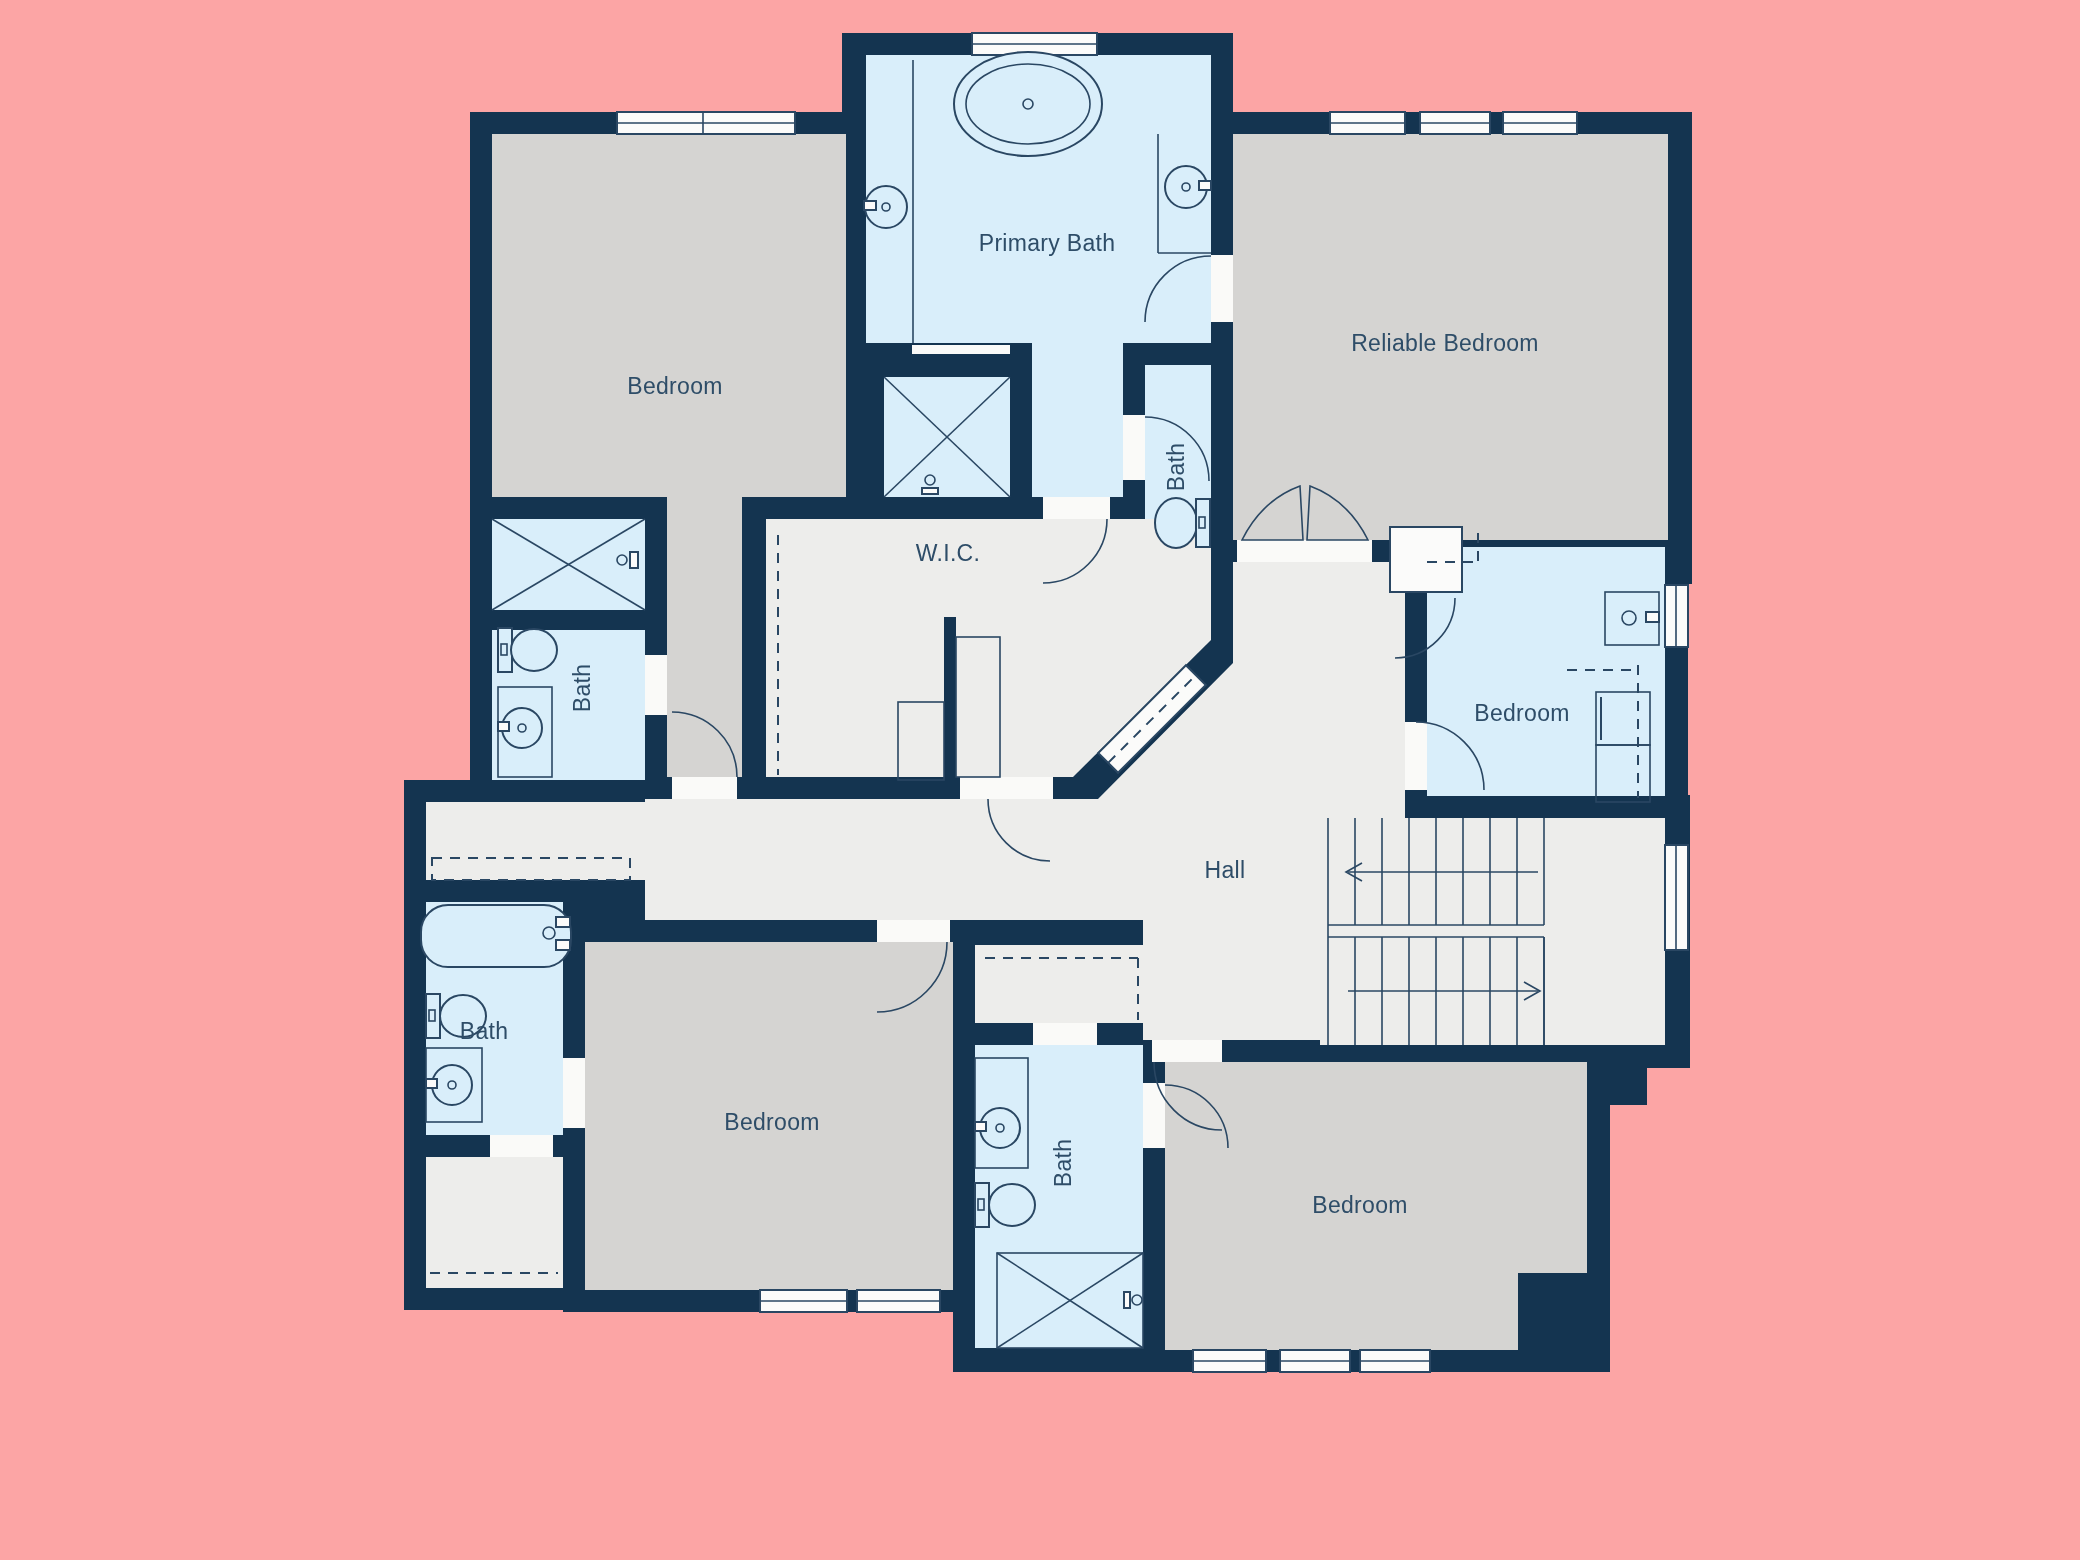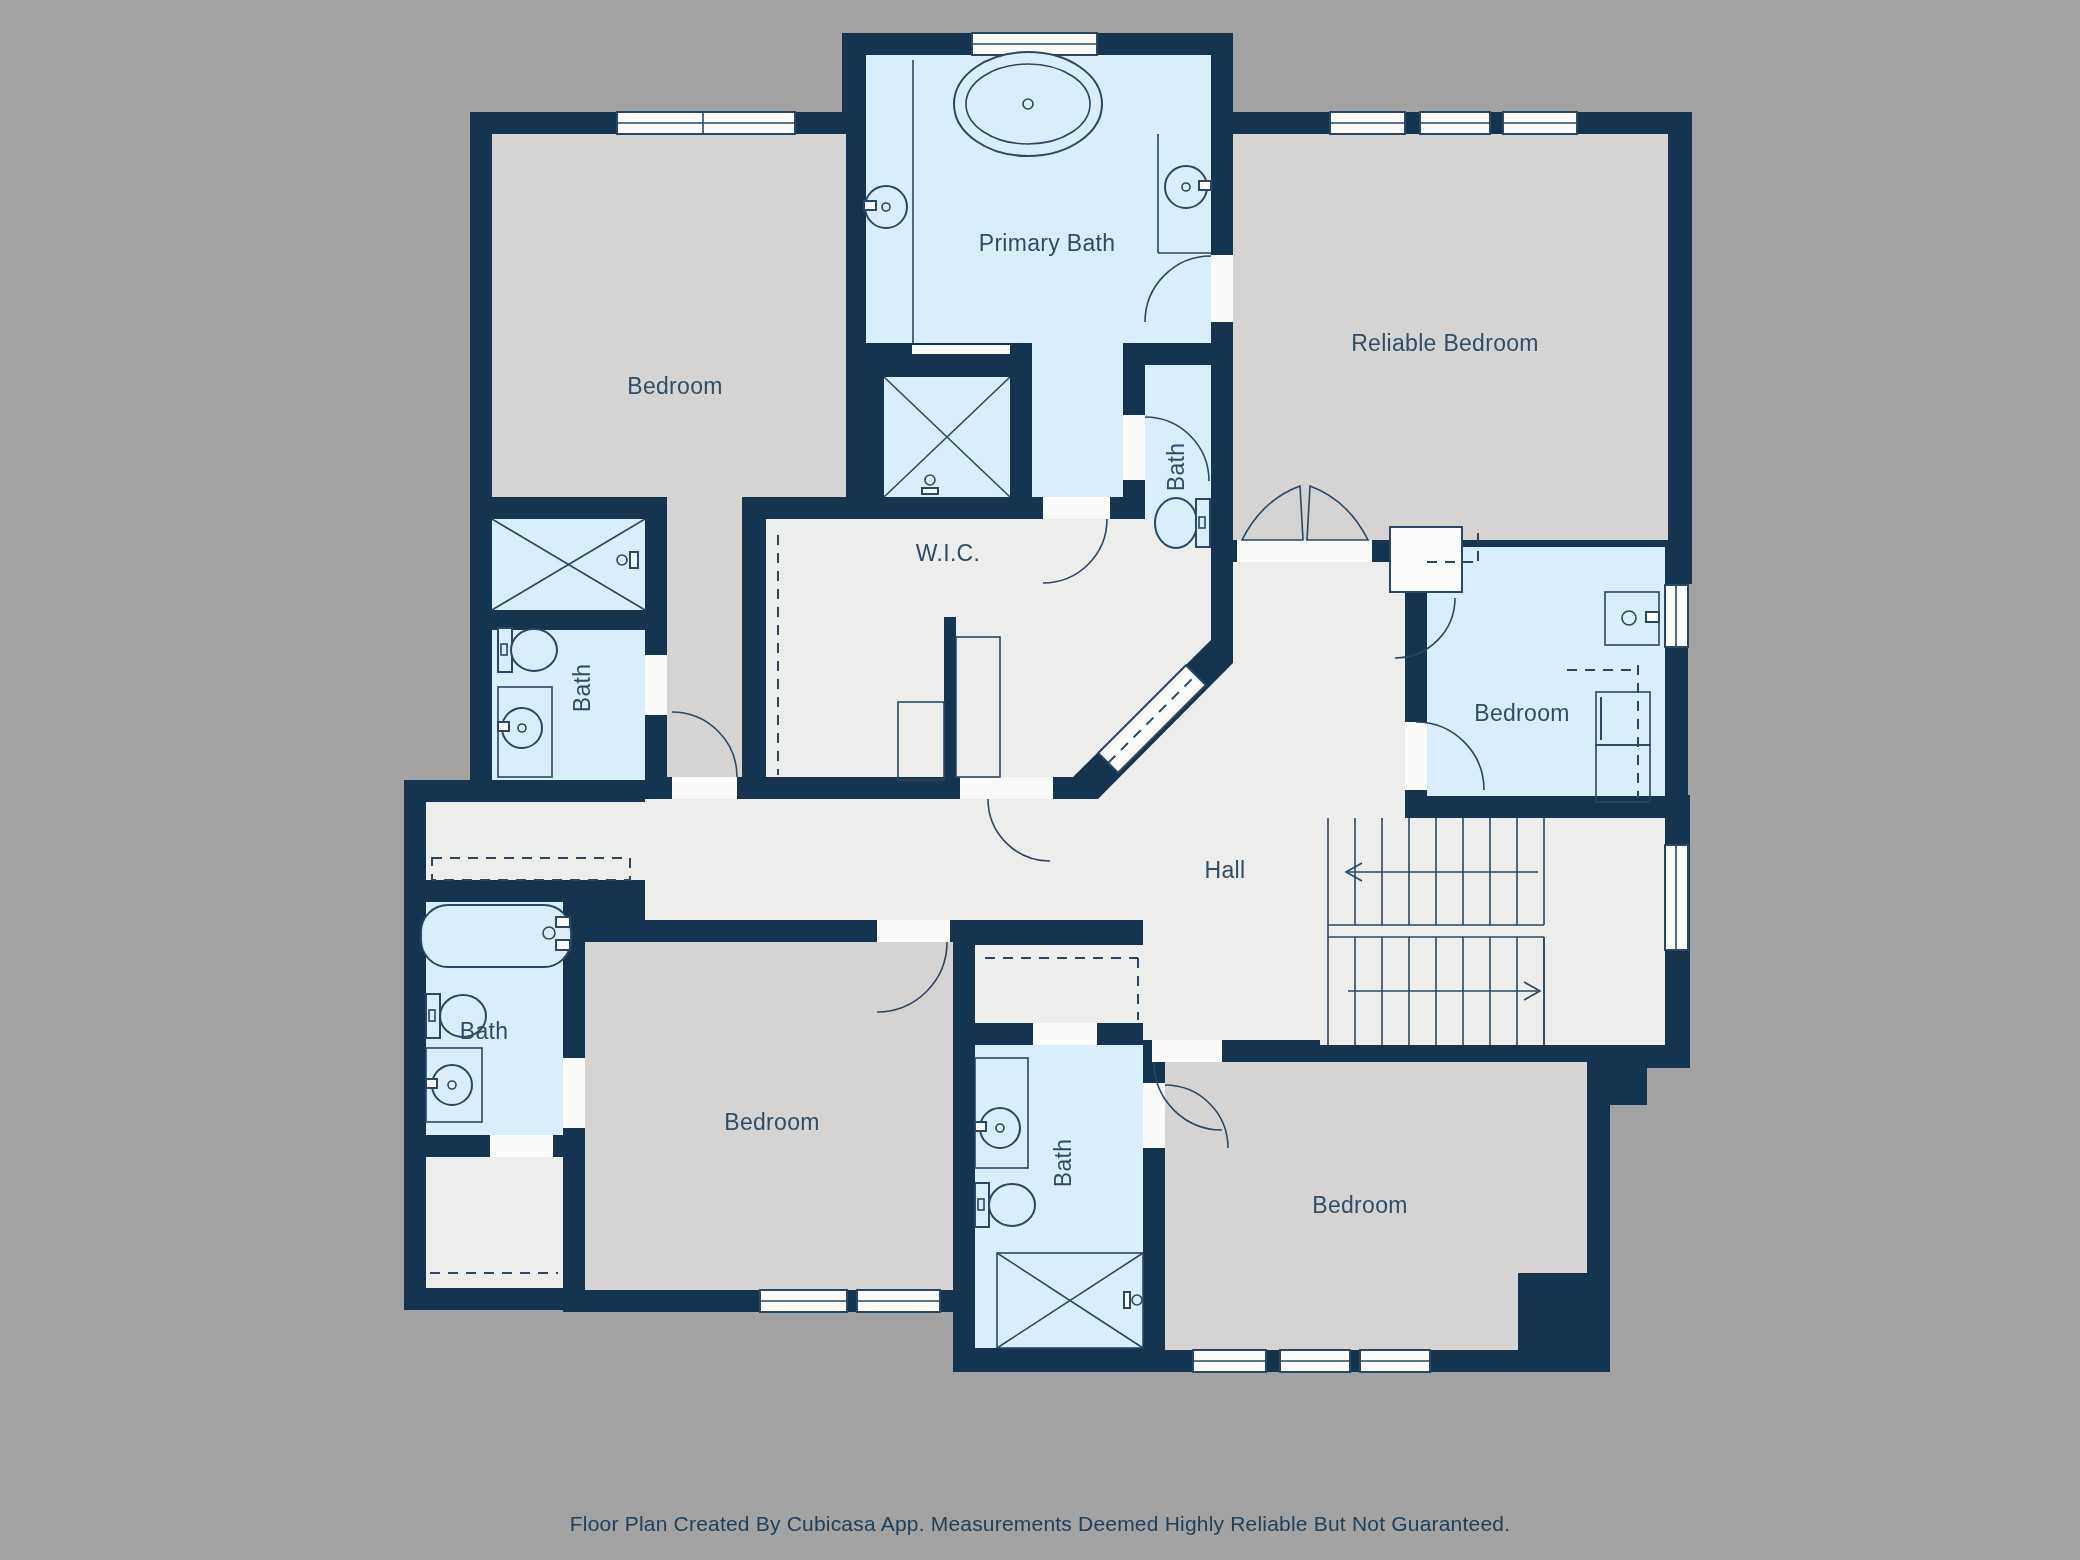--- a/index.html
+++ b/index.html
@@ -1,21 +1,21 @@
 <!DOCTYPE html>
 <html style="--wall: #143450; --room_blue: #D9EEFA; --room_gray: #D5D4D2; --room_light: #EDEDEB; --stroke: #2A4763; --label: #2E4D68;"><head>
 <meta charset="utf-8">
 <style>
   :root{
     --wall:#143450; --room_blue:#D9EEFA; --room_gray:#D5D4D2;
     --room_light:#EDEDEB; --stroke:#2A4763; --label:#2E4D68;
   }
   html,body{margin:0;padding:0;background:#fff;}
   body{font-family:"Liberation Sans", sans-serif;}
-  .canvas{position:relative;width:2080px;height:1560px;background:#a3a3a3;overflow:hidden;}
+  .canvas{position:relative;width:2080px;height:1560px;background:#fca5a5;overflow:hidden;}
   svg{position:absolute;left:0;top:0;}
   .wall{fill:var(--wall);}
   .blue{fill:var(--room_blue);}
   .gray{fill:var(--room_gray);}
   .light{fill:var(--room_light);}
   .ln{stroke:var(--stroke);stroke-width:2;fill:none;}
   .thin{stroke:var(--stroke);stroke-width:1.6;fill:none;}
   .lnf{fill:#FBFBFA;stroke:var(--stroke);stroke-width:2;}
   .fixb{fill:var(--room_blue);stroke:var(--stroke);stroke-width:2;}
   .fixw{fill:#FBFBFA;stroke:var(--stroke);stroke-width:2;}
@@ -347,14 +347,13 @@
   <div class="room-label" style="left:948px;top:553px;">W.I.C.</div>
   <div class="room-label rot" style="left:1176px;top:467px;">Bath</div>
   <div class="room-label" style="left:1522px;top:713px;">Bedroom</div>
   <div class="room-label" style="left:1196px;top:870px;margin-left:29px;">Hall</div>
   <div class="room-label rot" style="left:582px;top:688px;">Bath</div>
   <div class="room-label" style="left:484px;top:1031px;">Bath</div>
   <div class="room-label" style="left:772px;top:1122px;">Bedroom</div>
   <div class="room-label rot" style="left:1063px;top:1163px;">Bath</div>
   <div class="room-label" style="left:1360px;top:1205px;">Bedroom</div>
 
-  <div class="footer">Floor Plan Created By Cubicasa App. Measurements Deemed Highly Reliable But Not Guaranteed.</div>
 </div>
 
 </body></html>

